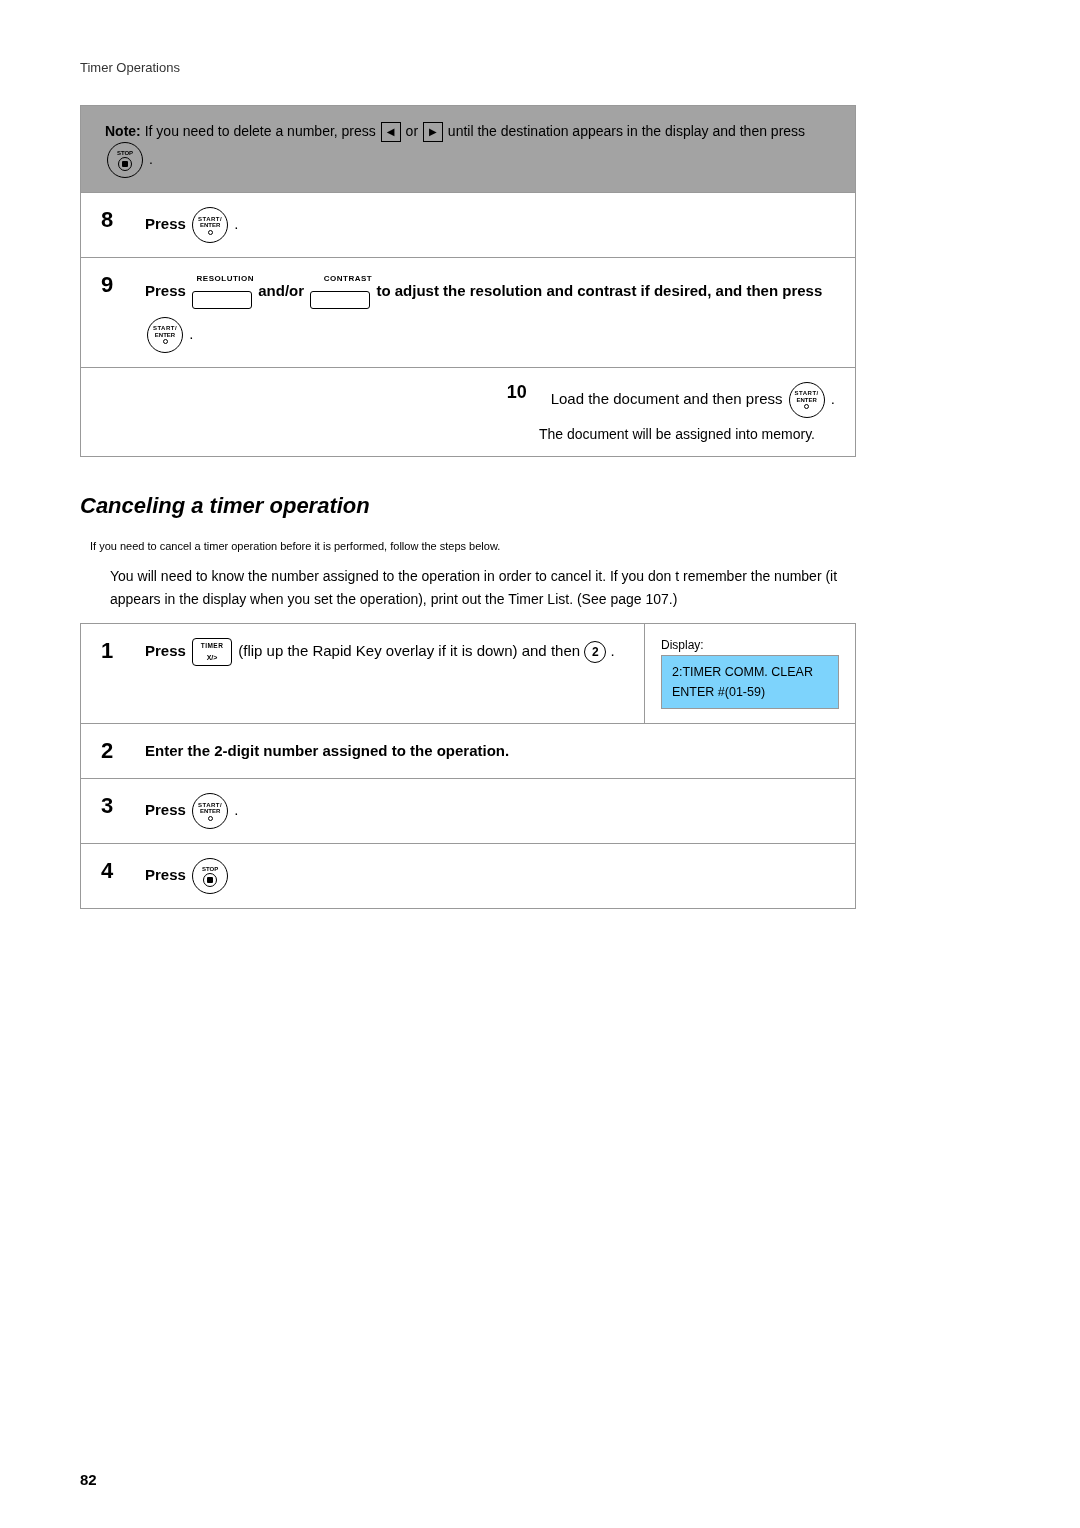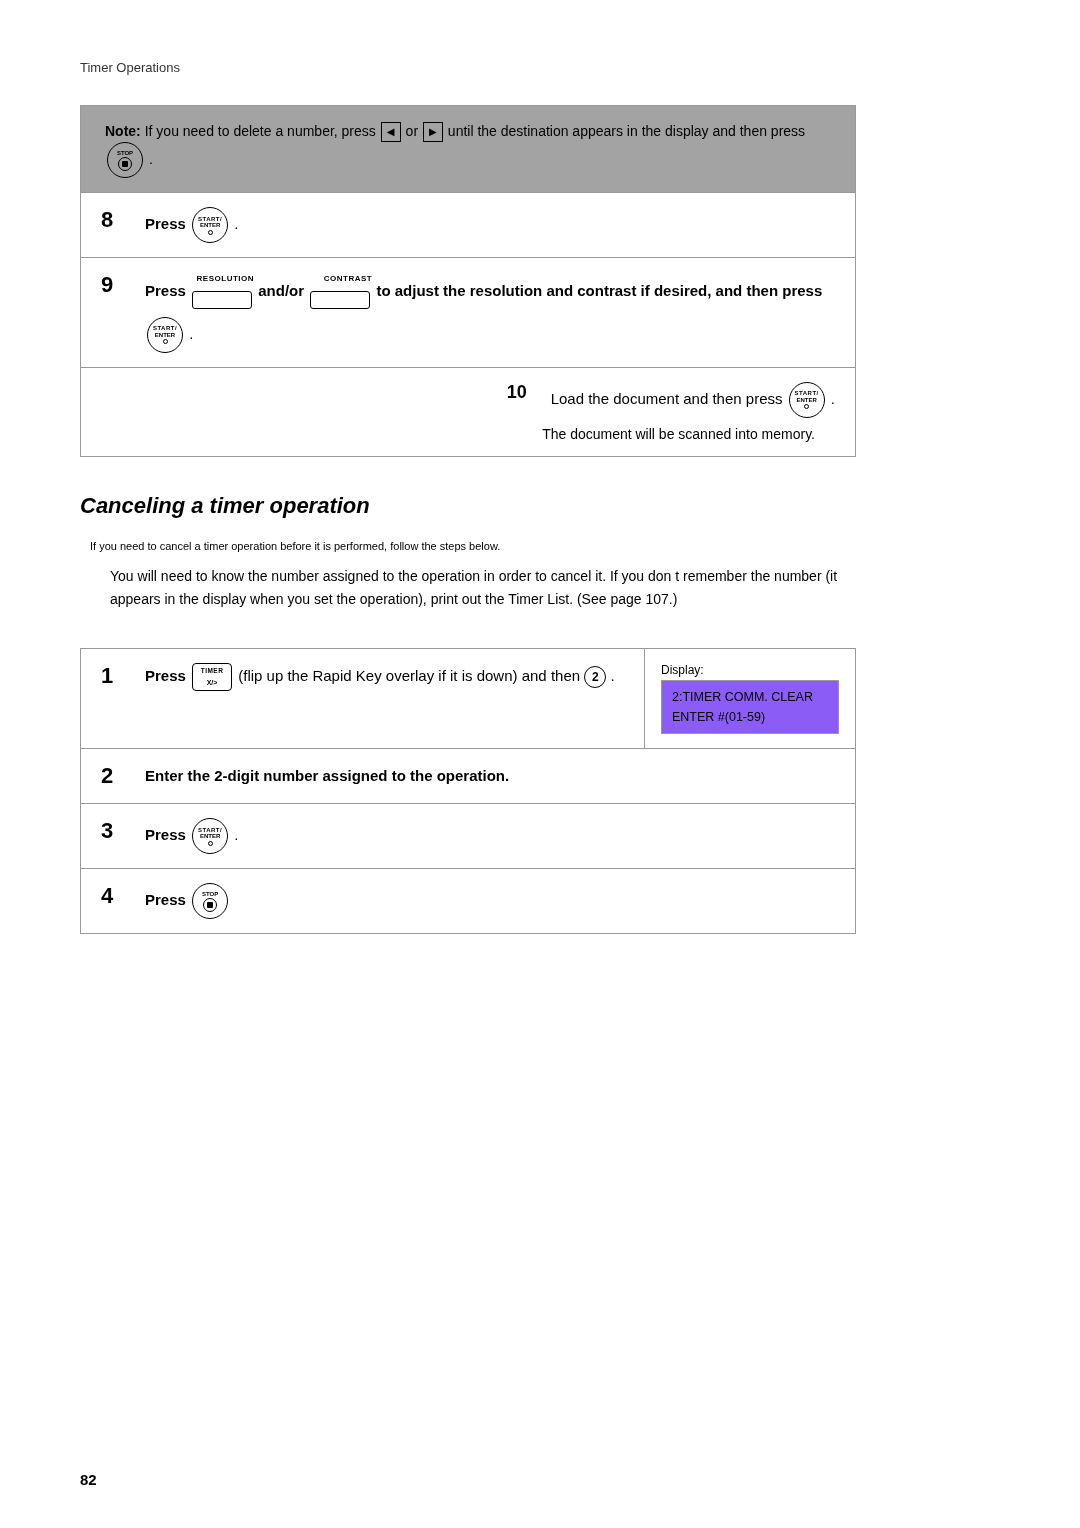--- a/index.html
+++ b/index.html
@@ -194,30 +194,30 @@
     }
     .section-intro {
       font-size: 11px;
       line-height: 1.65;
       margin-bottom: 10px;
       padding-left: 10px;
     }
     .section-note {
       font-size: 14px;
       line-height: 1.65;
-      margin-bottom: 37px;
+      margin-bottom: 12px;
       padding-left: 30px;
     }
     .display-title {
       font-size: 12px;
       font-weight: normal;
       margin-bottom: 3px;
     }
     .display-box {
-      background: #8b5cf6;
+      background: #7dd3fc;
       border: 1px solid #999;
       padding: 6px 10px;
       font-size: 12.5px;
       line-height: 1.6;
     }
 
     .page-num {
       position: absolute;
       bottom: 40px;
       left: 80px;
@@ -352,21 +352,21 @@
         <div class="step-body">
           <span>Load the document and then press</span>
           <span class="btn-start">
             <span class="top-label">START/</span>
             <span class="mid-label">ENTER</span>
             <span class="dot"></span>
           </span>
           <span>.</span>
         </div>
       </div>
-      <div style="padding: 8px 20px 14px 60px; font-size:14px;">The document will be scanned into memory.</div>
+      <div style="padding: 8px 20px 14px 60px; font-size:14px;">The document will be assigned into memory.</div>
     </div>
   </div>
 
   <div class="section-title">Canceling a timer operation</div>
 
   <div class="section-intro">If you need to cancel a timer operation before it is performed, follow the steps below.</div>
   <div class="section-note">You will need to know the number assigned to the operation in order to cancel it. If you don t remember the number (it appears in the display when you set the operation), print out the Timer List. (See page 107.)</div>
 
   <div class="bordered-section">
 

